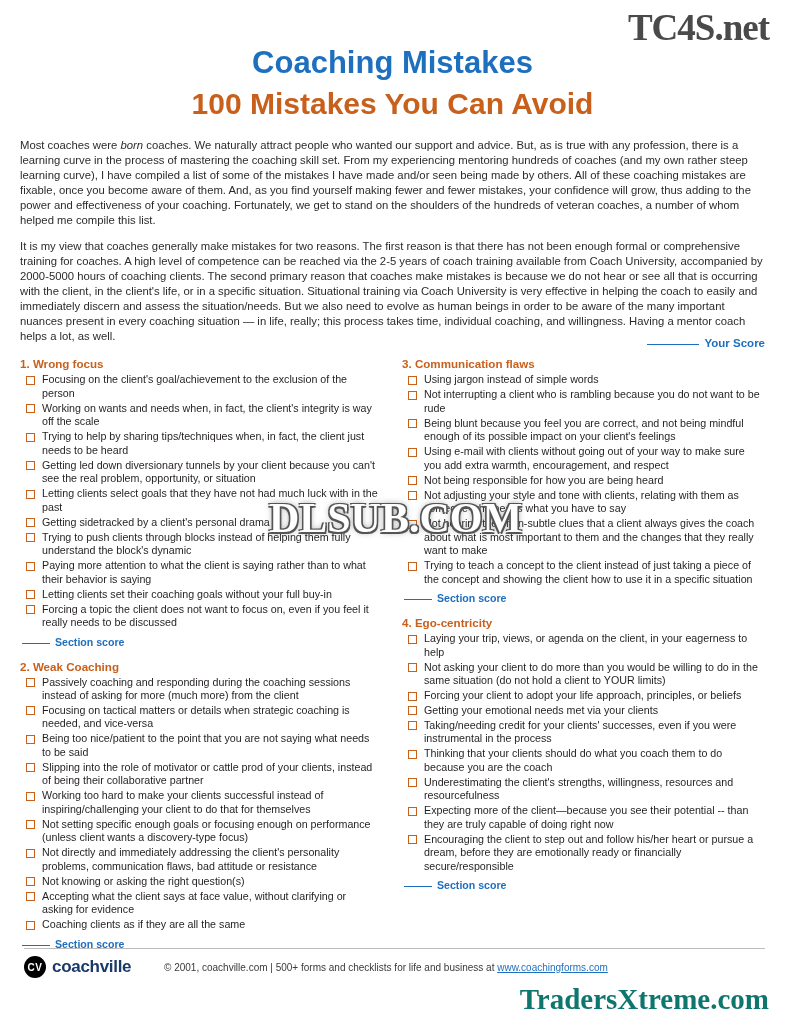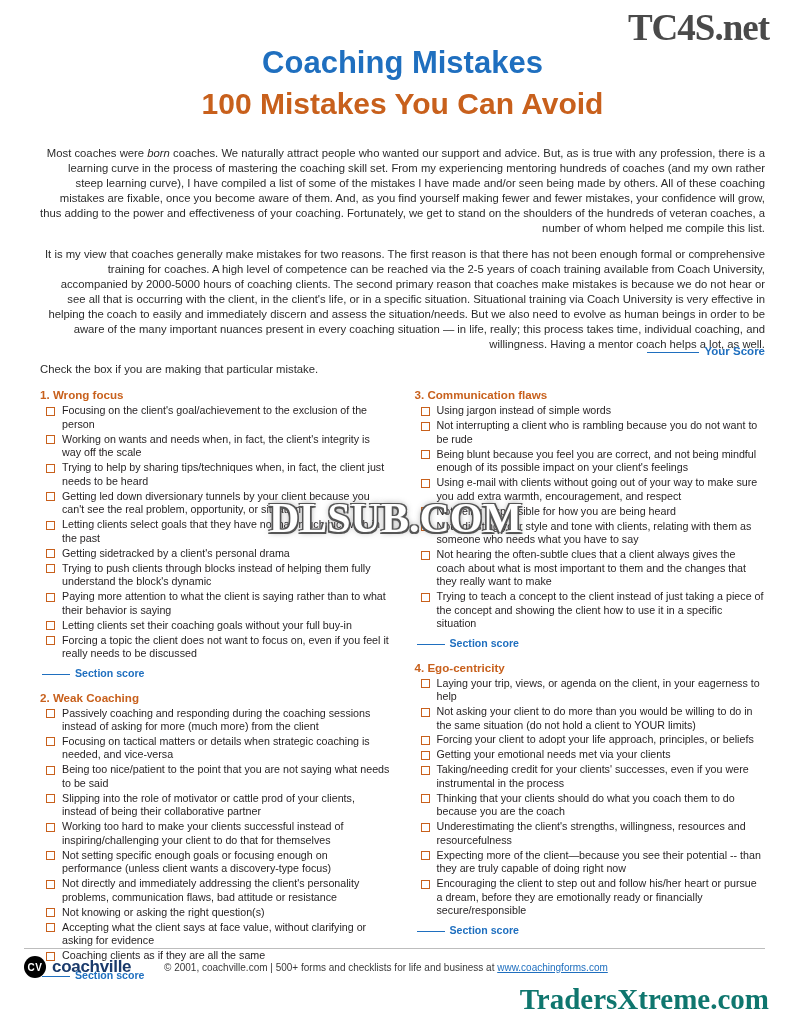--- a/index.html
+++ b/index.html
@@ -13,21 +13,21 @@
     position: relative;
     font-family: "Liberation Sans", sans-serif;
     color: #231f20;
     overflow: hidden;
   }
   .page {
     position: relative;
     width: 789px;
     height: 1024px;
     box-sizing: border-box;
-    padding: 10px 24px 0 40px;
+    padding: 10px 24px 0 20px;
   }
   
   .wm-top {
     position: absolute;
     top: 6px;
     right: 20px;
     font-family: "Liberation Serif", serif;
     font-weight: bold;
     font-size: 37px;
     color: #4a4a4a;
@@ -77,25 +77,25 @@
   .title-2 {
     font-family: "Liberation Sans", sans-serif;
     font-weight: bold;
     font-size: 30px;
     color: #c8601c;
     margin-top: 7px;
     line-height: 1.1;
   }
   
   .intro {
-    margin-top: 26px;
+    margin-top: 18px;
     font-size: 11.3px;
     line-height: 1.33;
     color: #2b2b2b;
-    text-align: right;
+    text-align: left;
   }
   .intro p { margin: 0 0 11px 0; }
   .intro em { font-style: italic; }
   .checkline {
     font-size: 11.3px;
     color: #2b2b2b;
     margin-top: 2px;
     position: relative;
   }
   .score-line {
@@ -222,21 +222,20 @@
     <div class="title-1">Coaching Mistakes</div>
     <div class="title-2">100 Mistakes You Can Avoid</div>
   </div>
 
   <div class="intro">
     <p><span>Most coaches were </span><em>born</em><span> coaches.  We naturally attract people who wanted our support and advice.  But, as is true with any profession, there is a learning curve in the process of mastering the coaching skill set.  From my experiencing mentoring hundreds of coaches (and my own rather steep learning curve), I have compiled a list of some of the mistakes I have made and/or seen being made by others.  All of these coaching mistakes are fixable, once you become aware of them.  And, as you find yourself making fewer and fewer mistakes, your confidence will grow, thus adding to the power and effectiveness of your coaching.  Fortunately, we get to stand on the shoulders of the hundreds of veteran coaches, a number of whom helped me compile this list.</span></p>
     <p>It is my view that coaches generally make mistakes for two reasons.  The first reason is that there has not been enough formal or comprehensive training for coaches.  A high level of competence can be reached via the 2-5 years of coach training available from Coach University, accompanied by 2000-5000 hours of coaching clients.  The second primary reason that coaches make mistakes is because we do not hear or see all that is occurring with the client, in the client's life, or in a specific situation.  Situational training via Coach University is very effective in helping the coach to easily and immediately discern and assess the situation/needs.  But we also need to evolve as human beings in order to be aware of the many important nuances present in every coaching situation — in life, really; this process takes time, individual coaching, and willingness.  Having a mentor coach helps a lot, as well.</p>
   </div>
 
   <div class="checkline">
-    <span>Check the box if you are making that particular mistake.</span>
     <span class="score-line"><span class="score-blank"></span><span>Your Score</span></span>
   </div>
 
   <div class="columns">
 
     <div class="col">
 
       <div class="section">
         <div class="section-title">1. Wrong focus</div>
         <ul class="items">

